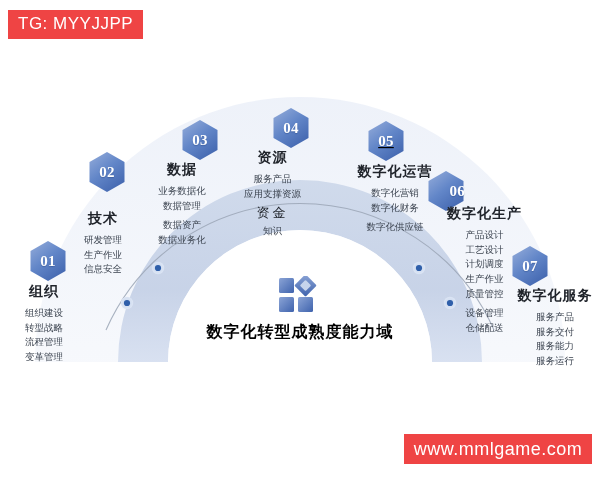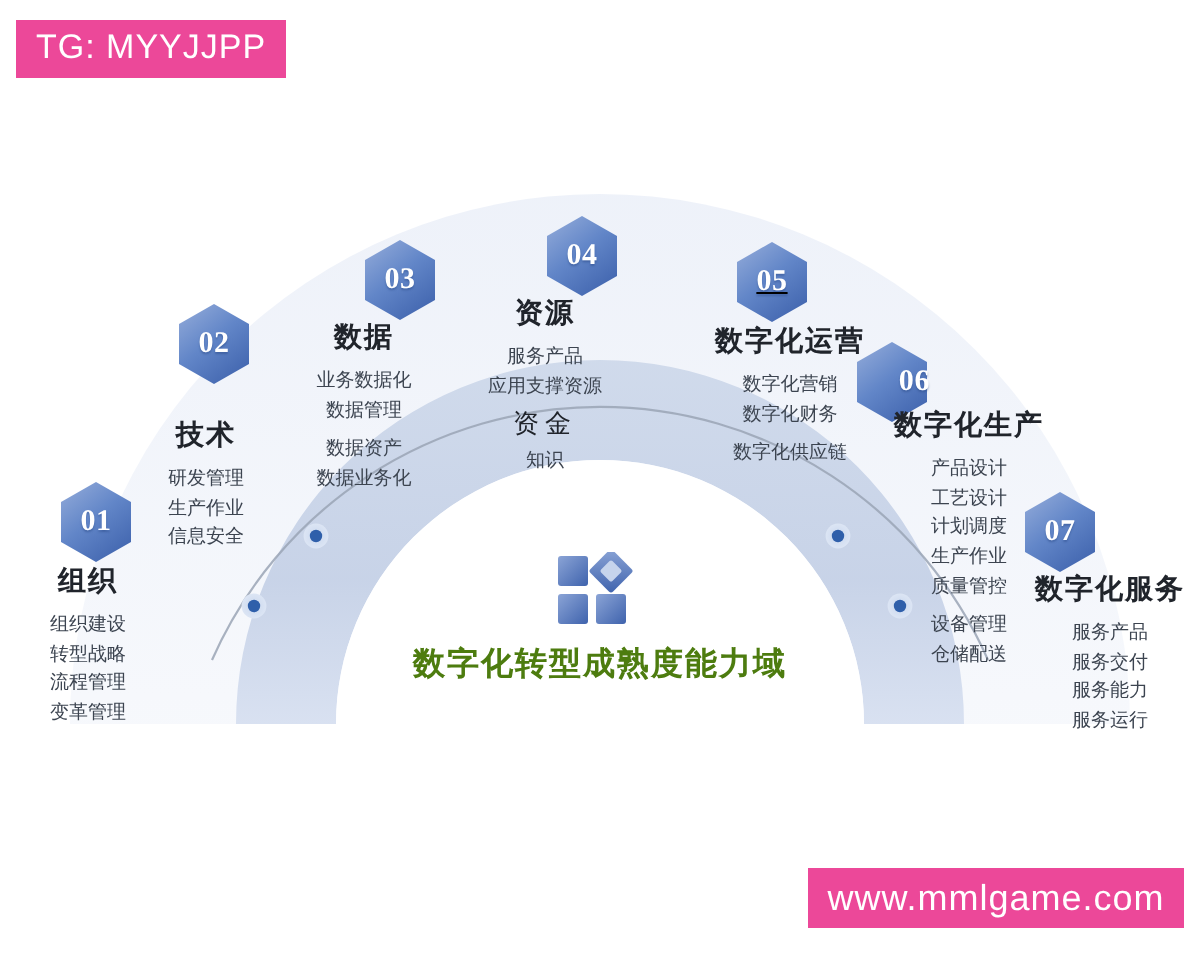--- a/index.html
+++ b/index.html
@@ -19,21 +19,21 @@
     position: absolute;
     left: 0; top: 0;
     width: 600px;
     height: 480px;
     background: #ffffff;
   }
 
   
   .watermark {
     position: absolute;
-    background: #ec4899;
+    background: #ef4444;
     color: #ffffff;
     font-family: "Liberation Sans", sans-serif;
     letter-spacing: 0.5px;
     display: flex;
     align-items: center;
     justify-content: center;
     white-space: nowrap;
   }
   #wm-top {
     left: 8px;
@@ -134,21 +134,21 @@
     width: 46px;
     height: 38px;
     margin: 0 auto 8px auto;
     position: relative;
   }
   #center-title {
     font-family: "DejaVu Sans", sans-serif;
     font-weight: bold;
     font-size: 16px;
     letter-spacing: 1px;
-    color: #4d7c0f;
+    color: #000000;
     white-space: nowrap;
   }
 </style>
 </head>
 <body>
 
 <div id="stage">
 
   <svg id="arc-svg" viewBox="0 0 600 480">
     <defs>

